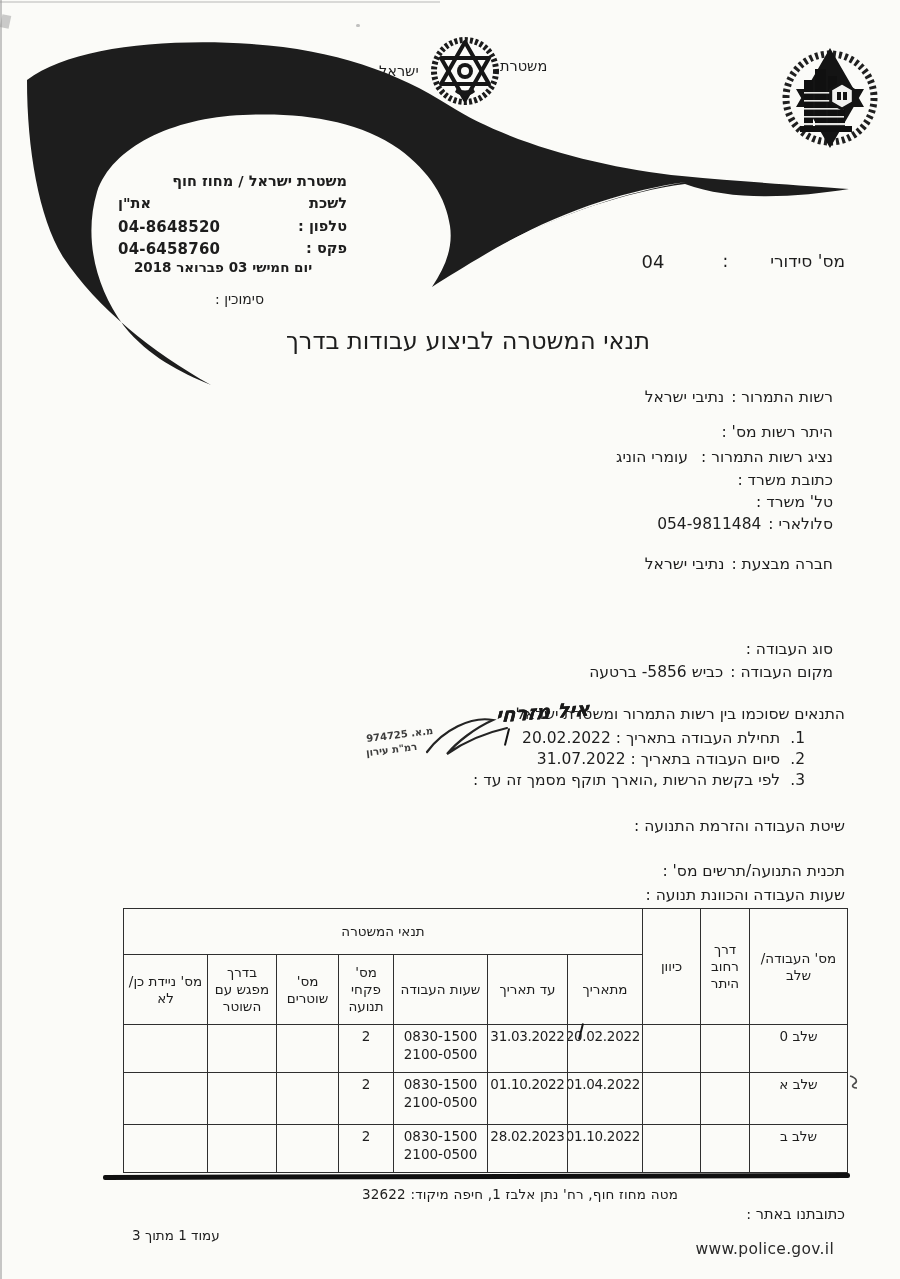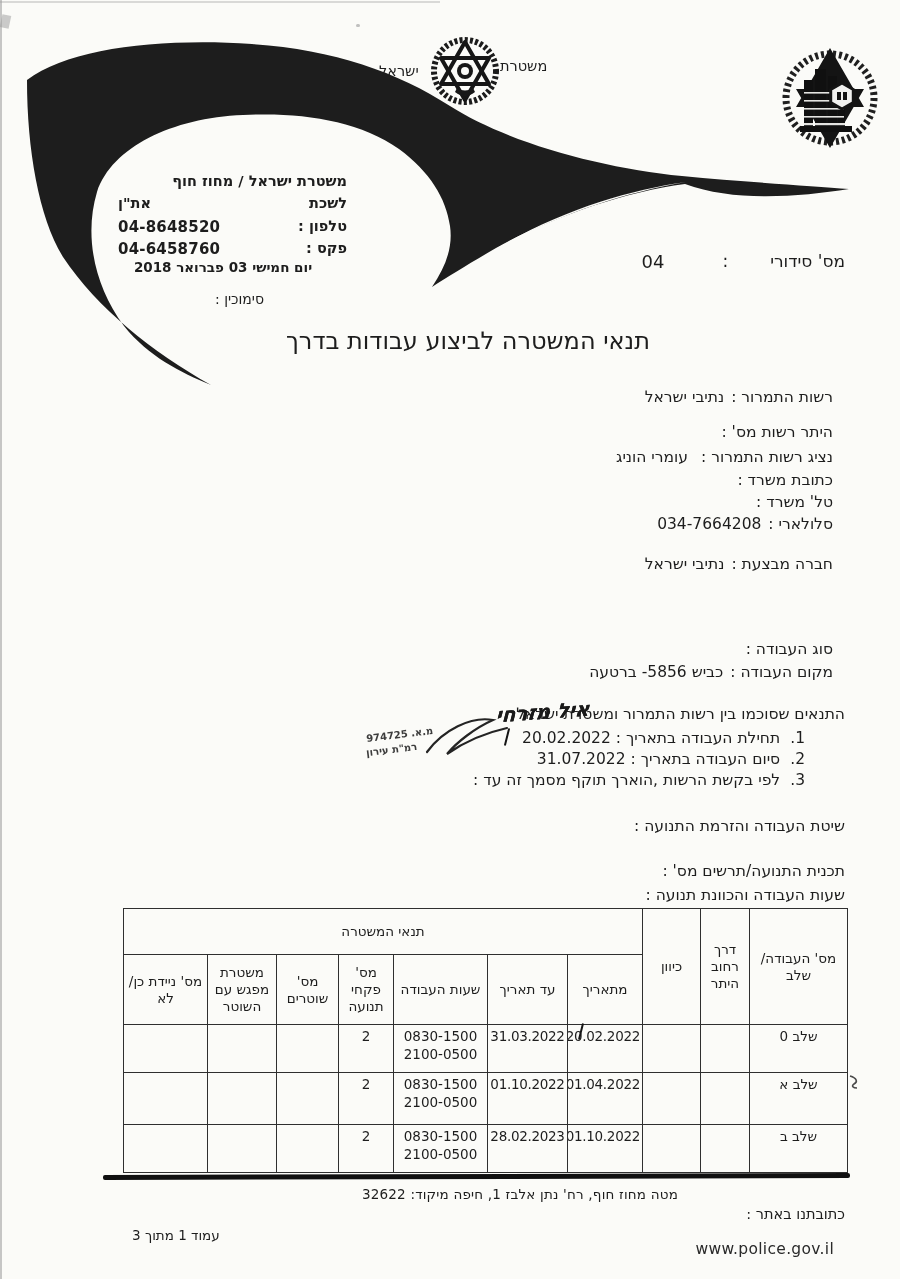--- a/index.html
+++ b/index.html
@@ -131,21 +131,21 @@
     <span class="bold" style="margin-right:58px;font-size:18px;">04</span>
   </div>
 
   <div class="abs rtl nowrap" style="right:250px;top:327px;font-size:24px;">תנאי המשטרה לביצוע עבודות בדרך</div>
 
   <div class="bodyline" style="top:388px;"><span>רשות התמרור :</span><span>נתיבי ישראל</span></div>
   <div class="bodyline" style="top:423px;"><span>היתר רשות מס' :</span><span></span></div>
   <div class="bodyline" style="top:448px;"><span>נציג רשות התמרור :</span><span style="margin-right:13px;">עומרי הוניג</span></div>
   <div class="bodyline" style="top:471px;"><span>כתובת משרד :</span><span></span></div>
   <div class="bodyline" style="top:493px;"><span>טל' משרד :</span><span></span></div>
-  <div class="bodyline" style="top:515px;"><span>סלולארי :</span><span>034-7664208</span></div>
+  <div class="bodyline" style="top:515px;"><span>סלולארי :</span><span>054-9811484</span></div>
 
   <div class="bodyline" style="top:555px;"><span>חברה מבצעת :</span><span>נתיבי ישראל</span></div>
 
   <div class="bodyline" style="top:640px;"><span>סוג העבודה :</span><span></span></div>
   <div class="bodyline" style="top:663px;"><span>מקום העבודה :</span><span>כביש 5856- ברטעה</span></div>
 
   <div class="margline" style="top:705px;">התנאים שסוכמו בין רשות התמרור ומשטרת ישראל</div>
   <div class="cond-item" style="top:729px;">
     <span>1.</span>
     <span>תחילת העבודה בתאריך : 20.02.2022</span>
@@ -191,21 +191,21 @@
         <th rowspan="2">דרך רחוב היתר</th>
         <th rowspan="2">כיוון</th>
         <th colspan="7" class="span-head">תנאי המשטרה</th>
       </tr>
       <tr style="height:70px;">
         <th>מתאריך</th>
         <th>עד תאריך</th>
         <th>שעות העבודה</th>
         <th>מס' פקחי תנועה</th>
         <th>מס' שוטרים</th>
-        <th>משטרת מפגש עם השוטר</th>
+        <th>בדרך מפגש עם השוטר</th>
         <th>מס' ניידת כן/ לא</th>
       </tr>
       <tr style="height:46px;">
         <td class="stage-cell">שלב 0</td>
         <td></td>
         <td></td>
         <td class="date-cell">20.02.2022</td>
         <td class="date-cell">31.03.2022</td>
         <td class="hours-cell">
           <div>0830-1500</div>

